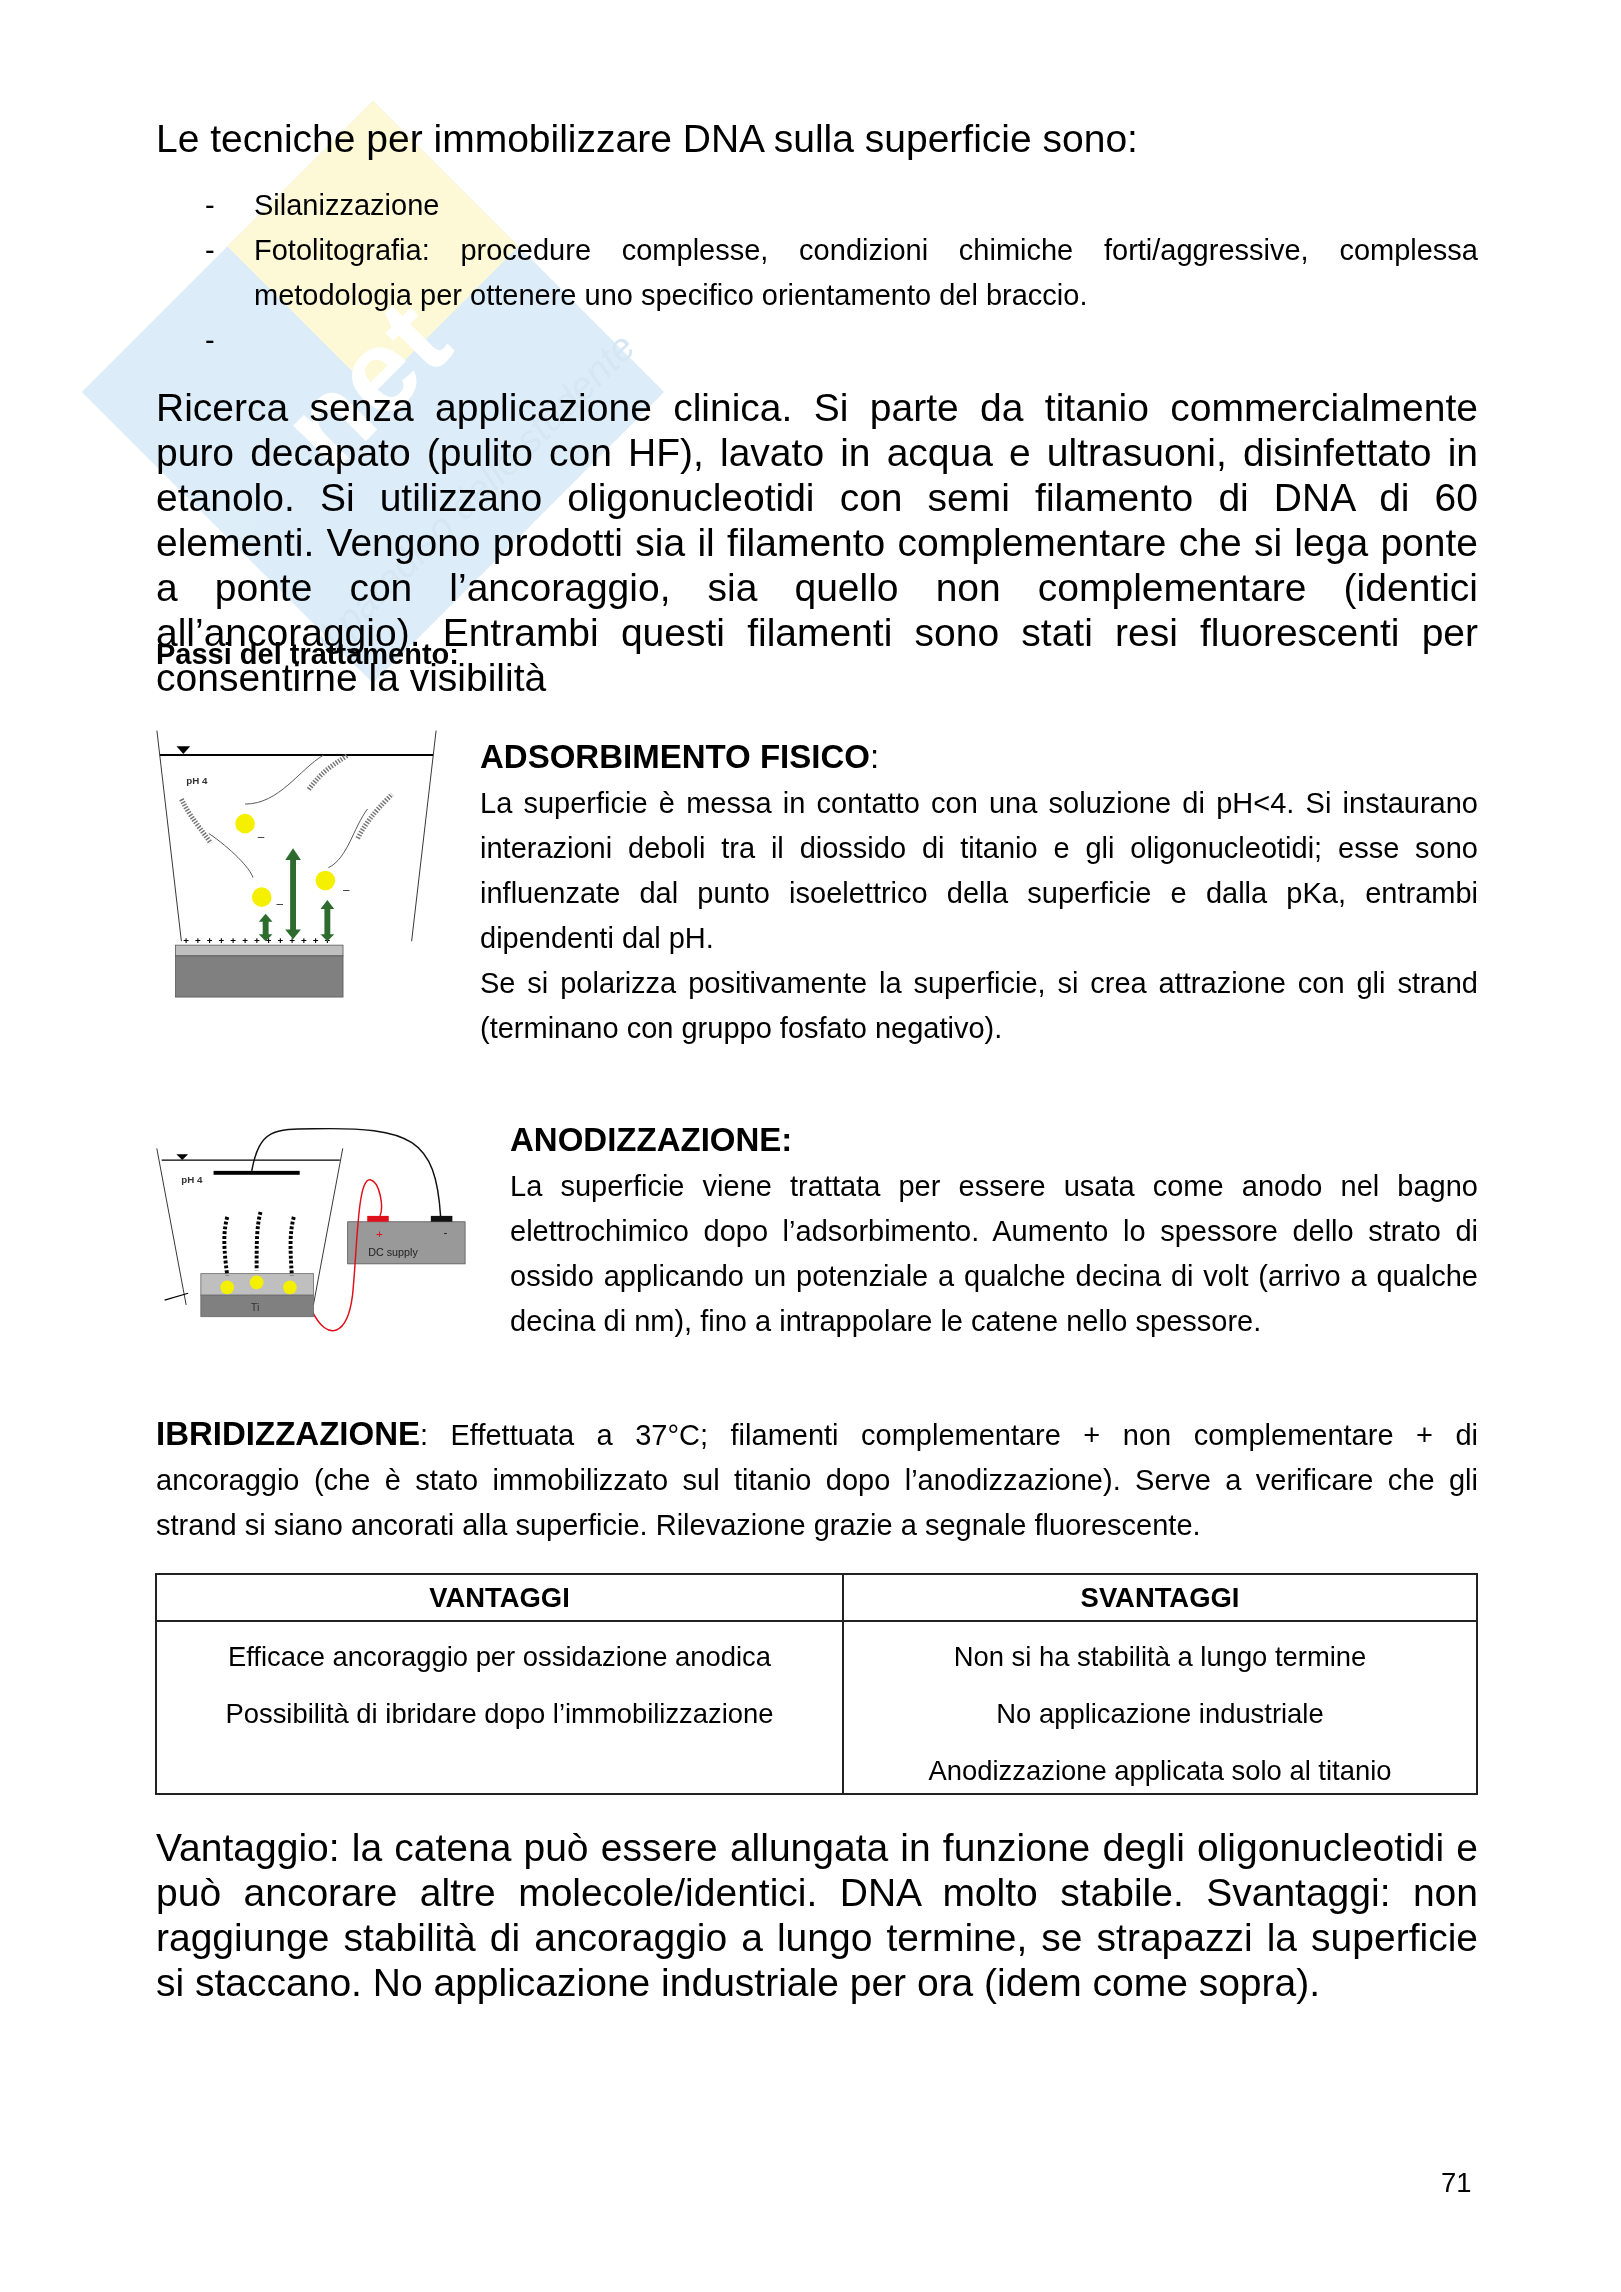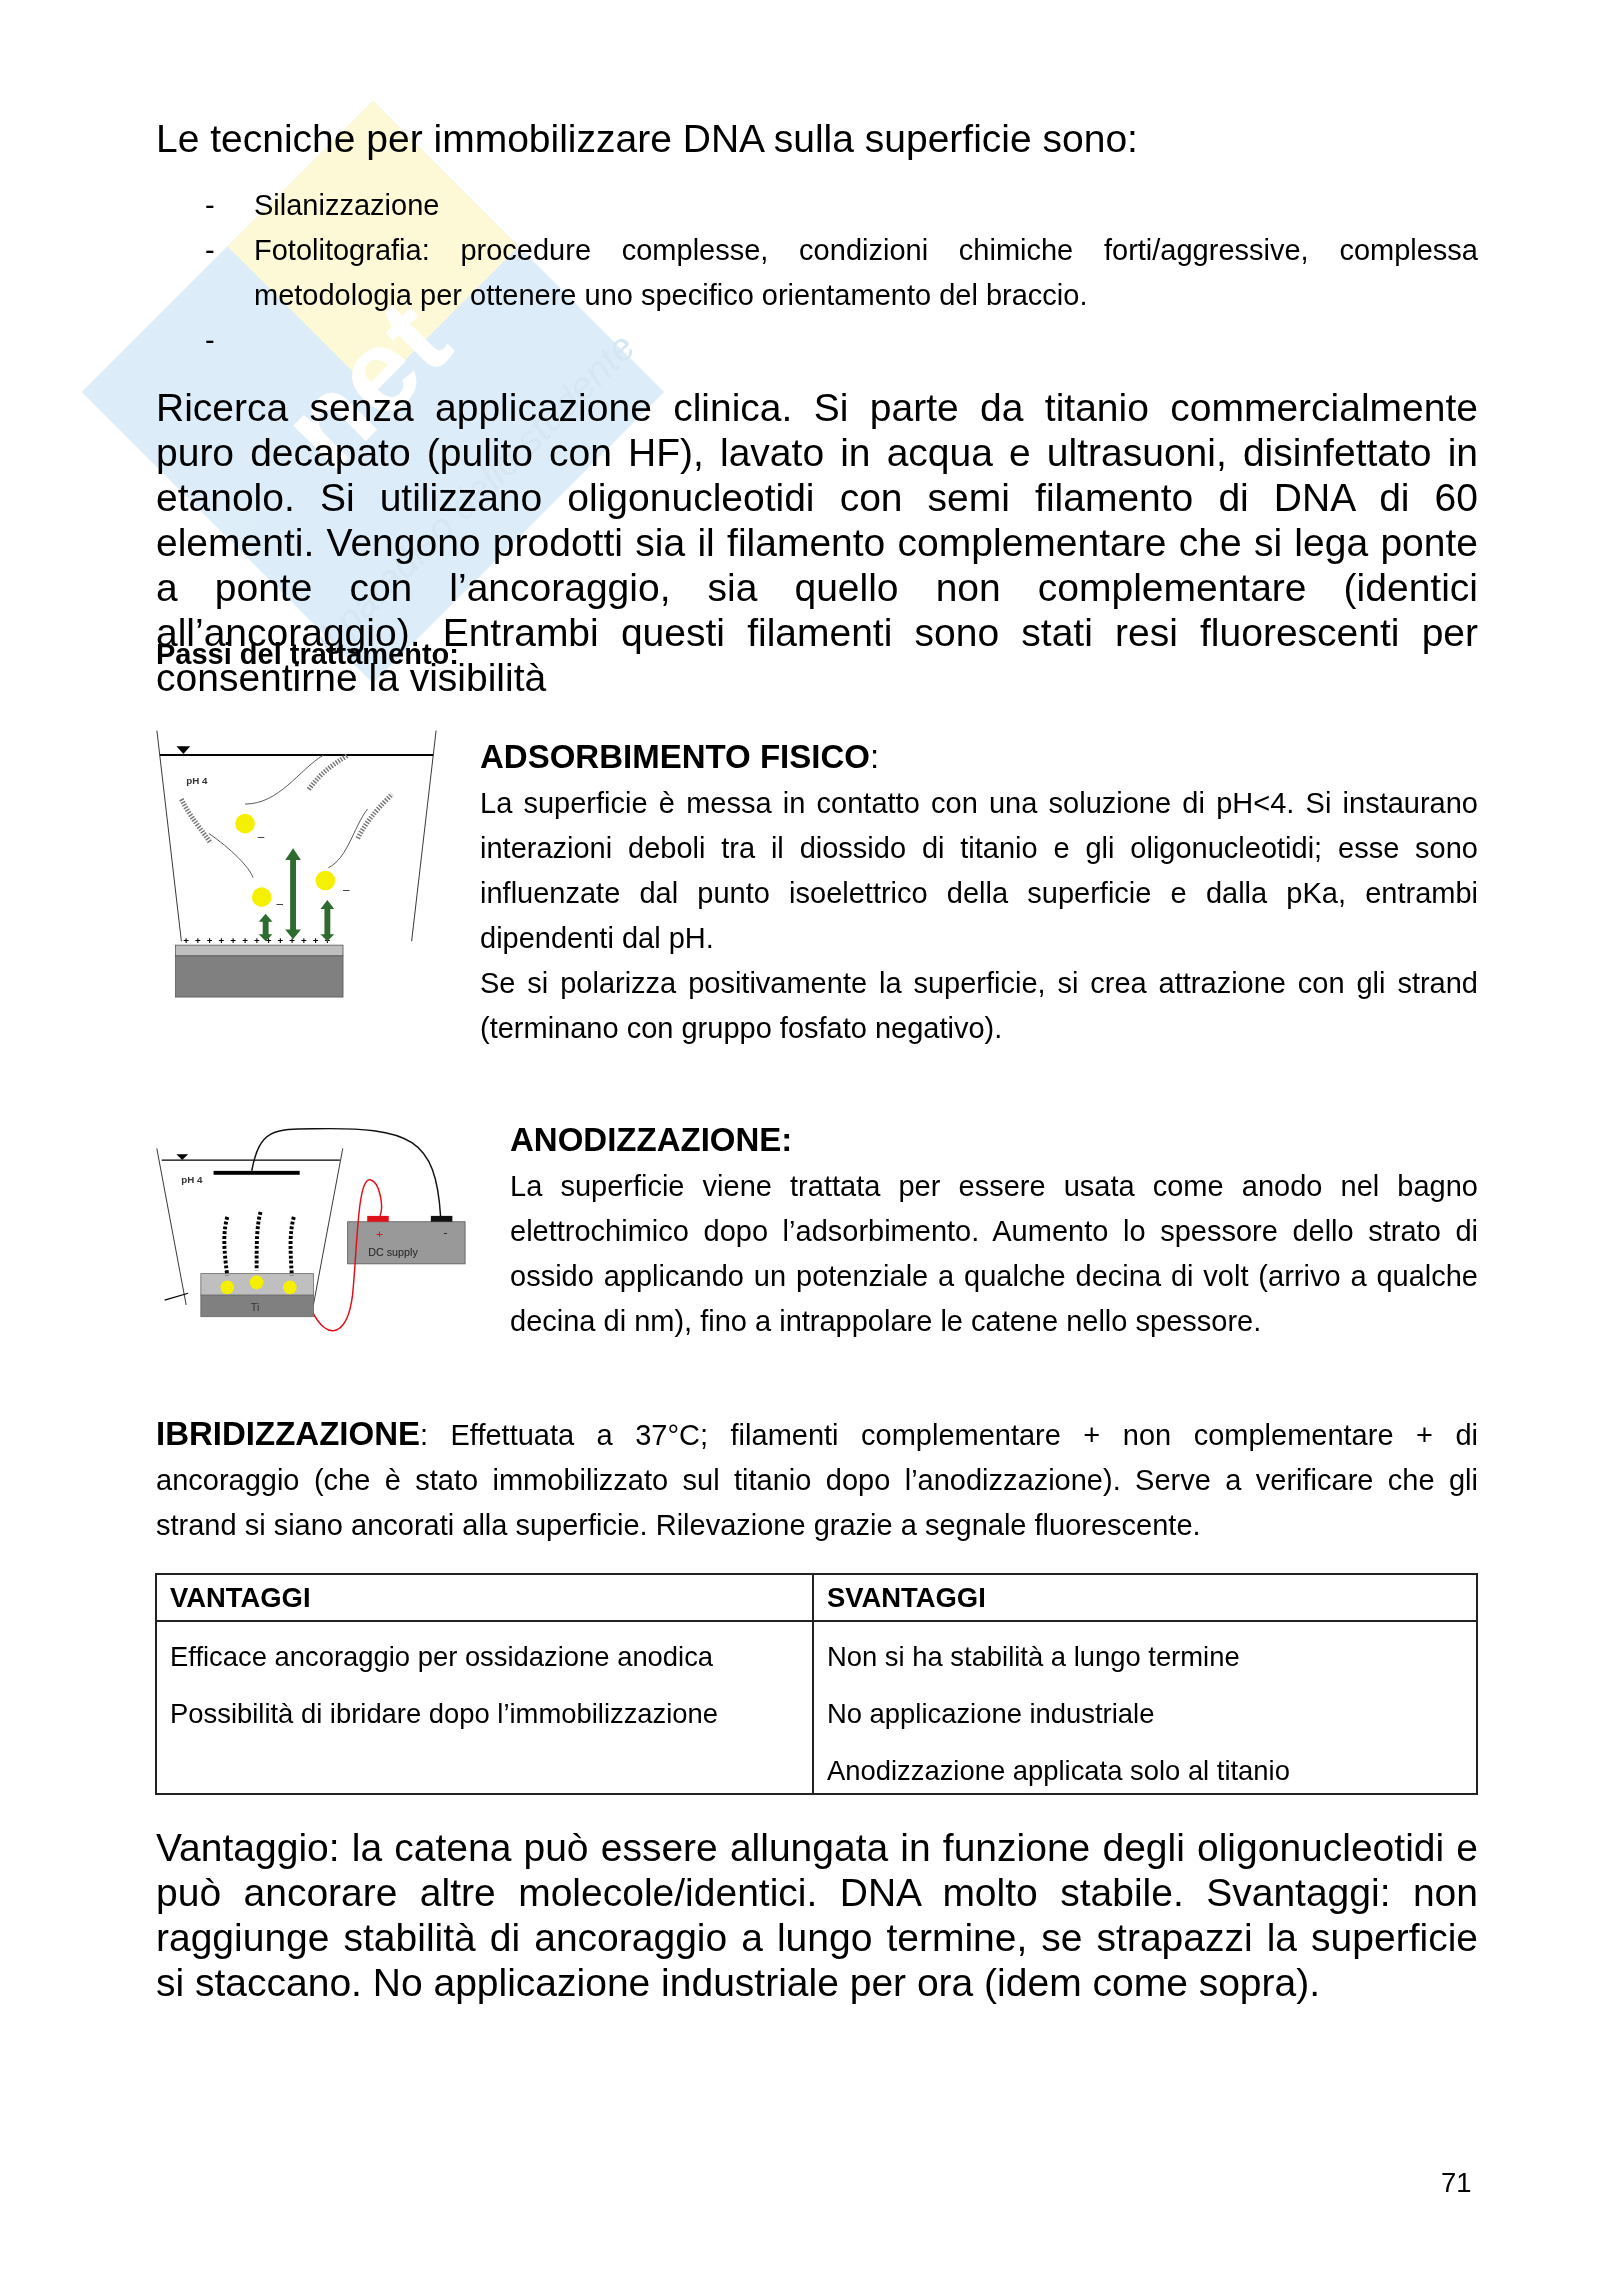--- a/index.html
+++ b/index.html
@@ -19,21 +19,21 @@
   .steps-title { position: absolute; left: 156px; top: 632px; font-size: 29px; line-height: 45px; font-weight: bold; }
   .fig1 { position: absolute; left: 152px; top: 711px; width: 289px; height: 289px; }
   .ads { position: absolute; left: 480px; top: 732px; width: 998px; font-size: 29px; line-height: 45px; text-align: justify; }
   .ads h2, .ano h2 { margin: 0; font-size: 33px; line-height: 49px; font-weight: bold; }
   .ads h2 .colon { font-weight: normal; }
   .fig2 { position: absolute; left: 147px; top: 1119px; width: 323px; height: 230px; }
   .ano { position: absolute; left: 510px; top: 1115px; width: 968px; font-size: 29px; line-height: 45px; text-align: justify; }
   .ibrid { position: absolute; left: 156px; top: 1411px; width: 1322px; font-size: 29px; line-height: 45px; text-align: justify; }
   .ibrid .kw { font-weight: bold; font-size: 33px; }
   table.vs { position: absolute; left: 155px; top: 1573px; width: 1323px; border-collapse: collapse; font-size: 27.4px; line-height: 45px; }
-  table.vs th, table.vs td { border: 2px solid #222; vertical-align: top; text-align: left; padding: 0 13px; }
+  table.vs th, table.vs td { border: 2px solid #222; vertical-align: top; text-align: center; padding: 0 28px; }
   table.vs th { font-weight: bold; }
   table.vs td.col-l, table.vs th.col-l { width: 629px; }
   table.vs td div { line-height: 45px; margin-top: 12px; }
   .closing { top: 1825px; }
   .pagenum { position: absolute; left: 1441px; top: 2154px; font-size: 27.4px; line-height: 33px; margin-top: 12px; }
 </style>
 </head>
 <body>
 
 <div class="page">

